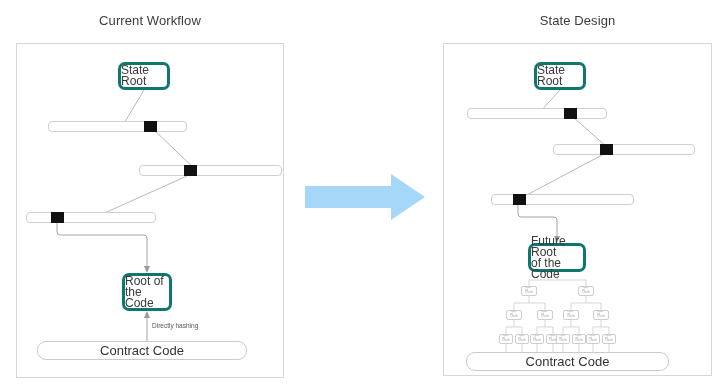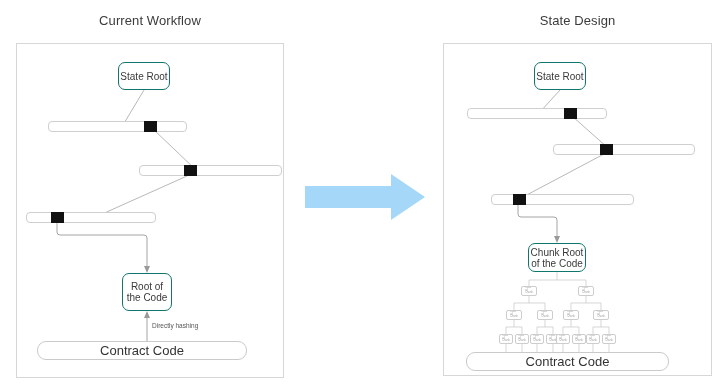--- a/index.html
+++ b/index.html
@@ -67,28 +67,27 @@
     width: 13px;
     background: #111111;
     border: 1px solid #111111;
     box-sizing: border-box;
   }
 
   
   .nodebox {
     position: absolute;
     box-sizing: border-box;
-    border: 1px solid #0f766e;
+    border: 3px solid #0f766e;
     border-radius: 7px;
     background: #ffffff;
     display: flex;
     align-items: center;
     justify-content: center;
-    text-align: center;
-    font-size: 10px;
+    font-size: 12px;
     line-height: 11px;
     color: #3a3a3a;
     white-space: pre-line;
   }
   .codebar {
     position: absolute;
     box-sizing: border-box;
     border: 1px solid #cacaca;
     border-radius: 9px;
     background: #ffffff;
@@ -217,21 +216,21 @@
   </div>
 
   <div class="bar" style="left:553px; top:144px; width:142px;">
     <span class="nib" style="left:46px;"></span>
   </div>
 
   <div class="bar" style="left:491px; top:194px; width:143px;">
     <span class="nib" style="left:21px;"></span>
   </div>
 
-  <div class="nodebox" id="merkle-root-box" style="left:528px; top:243px; width:58px; height:29px;">Chunk Root
+  <div class="nodebox" id="merkle-root-box" style="left:528px; top:243px; width:58px; height:29px;">Future Root
 of the Code</div>
 
   <div class="mnode" style="left:521px; top:286px; width:16px; height:10px;">Hash
 of
 Chunk</div>
   <div class="mnode" style="left:578px; top:286px; width:16px; height:10px;">Hash
 of
 Chunk</div>
 
   <div class="mnode" style="left:506px; top:310px; width:16px; height:10px;">Hash

